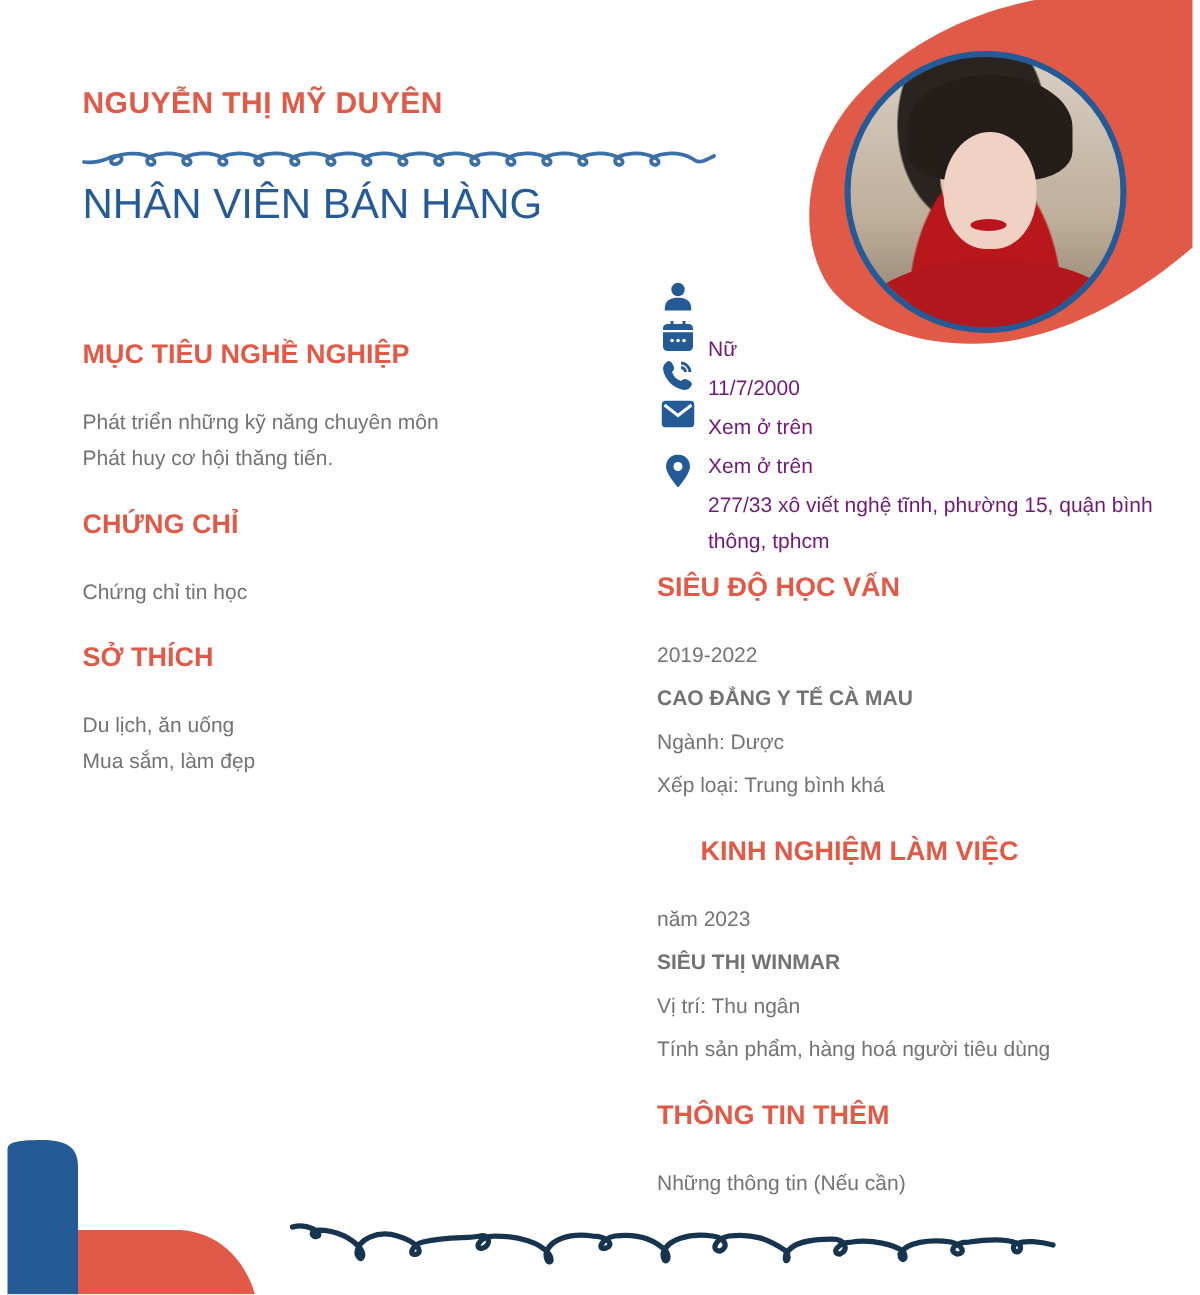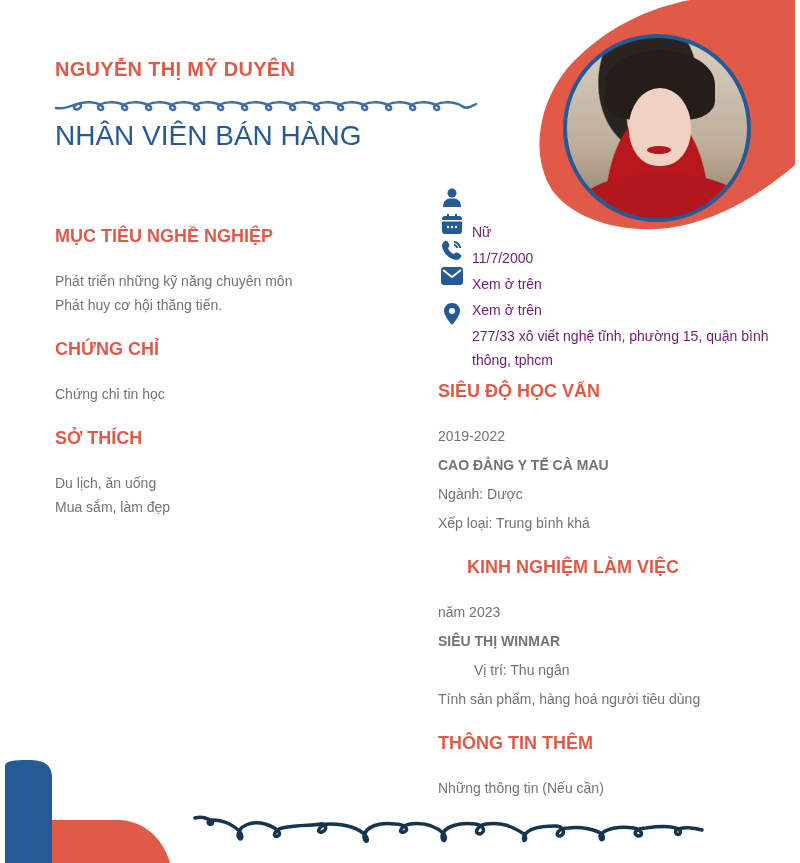--- a/index.html
+++ b/index.html
@@ -131,21 +131,21 @@
 
 <div class="section-title" style="left:438px; top:381px;">SIÊU ĐỘ HỌC VẤN</div>
 <div class="line" style="left:438px; top:428px;">2019-2022</div>
 <div class="line bold" style="left:438px; top:457px;">CAO ĐẲNG Y TẾ CÀ MAU</div>
 <div class="line" style="left:438px; top:486px;">Ngành: Dược</div>
 <div class="line" style="left:438px; top:515px;">Xếp loại: Trung bình khá</div>
 
 <div class="section-title" style="left:426px; top:557px;margin-left:41px;">KINH NGHIỆM LÀM VIỆC</div>
 <div class="line" style="left:438px; top:604px;">năm 2023</div>
 <div class="line bold" style="left:438px; top:633px;">SIÊU THỊ WINMAR</div>
-<div class="line" style="left:438px; top:662px;margin-left:36px;">Vị trí: Thu ngân</div>
+<div class="line" style="left:438px; top:662px;">Vị trí: Thu ngân</div>
 <div class="line" style="left:438px; top:691px;">Tính sản phẩm, hàng hoá người tiêu dùng</div>
 
 <div class="section-title" style="left:438px; top:733px;">THÔNG TIN THÊM</div>
 <div class="line" style="left:438px; top:780px;">Những thông tin (Nếu cần)</div>
 
 <svg id="bottom-deco" class="deco" viewBox="0 0 200 103">
   <path d="M50,60 L120,60 C150,62 165,85 170,103 L50,103 Z" fill="#e05a47"></path>
   <path d="M5,6 C5,2 10,0 28,0 C46,0 52,6 52,18 L52,103 L5,103 Z" fill="#245a96"></path>
 </svg>
 

